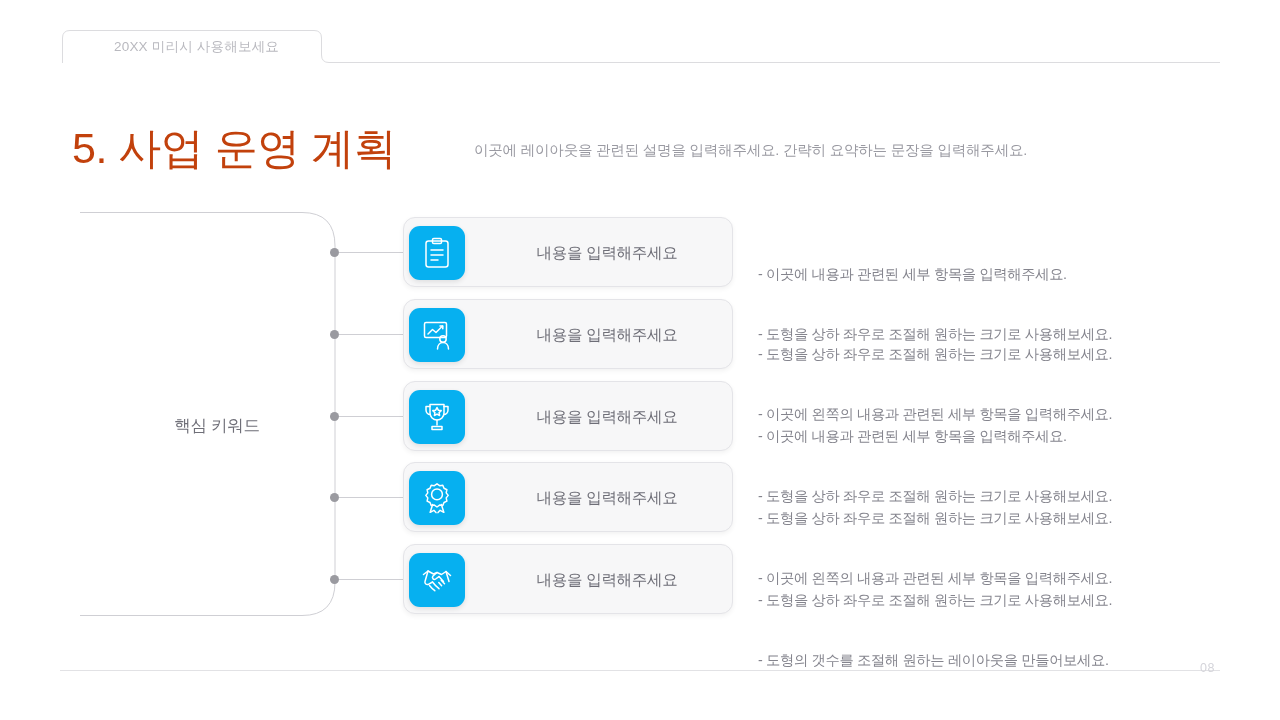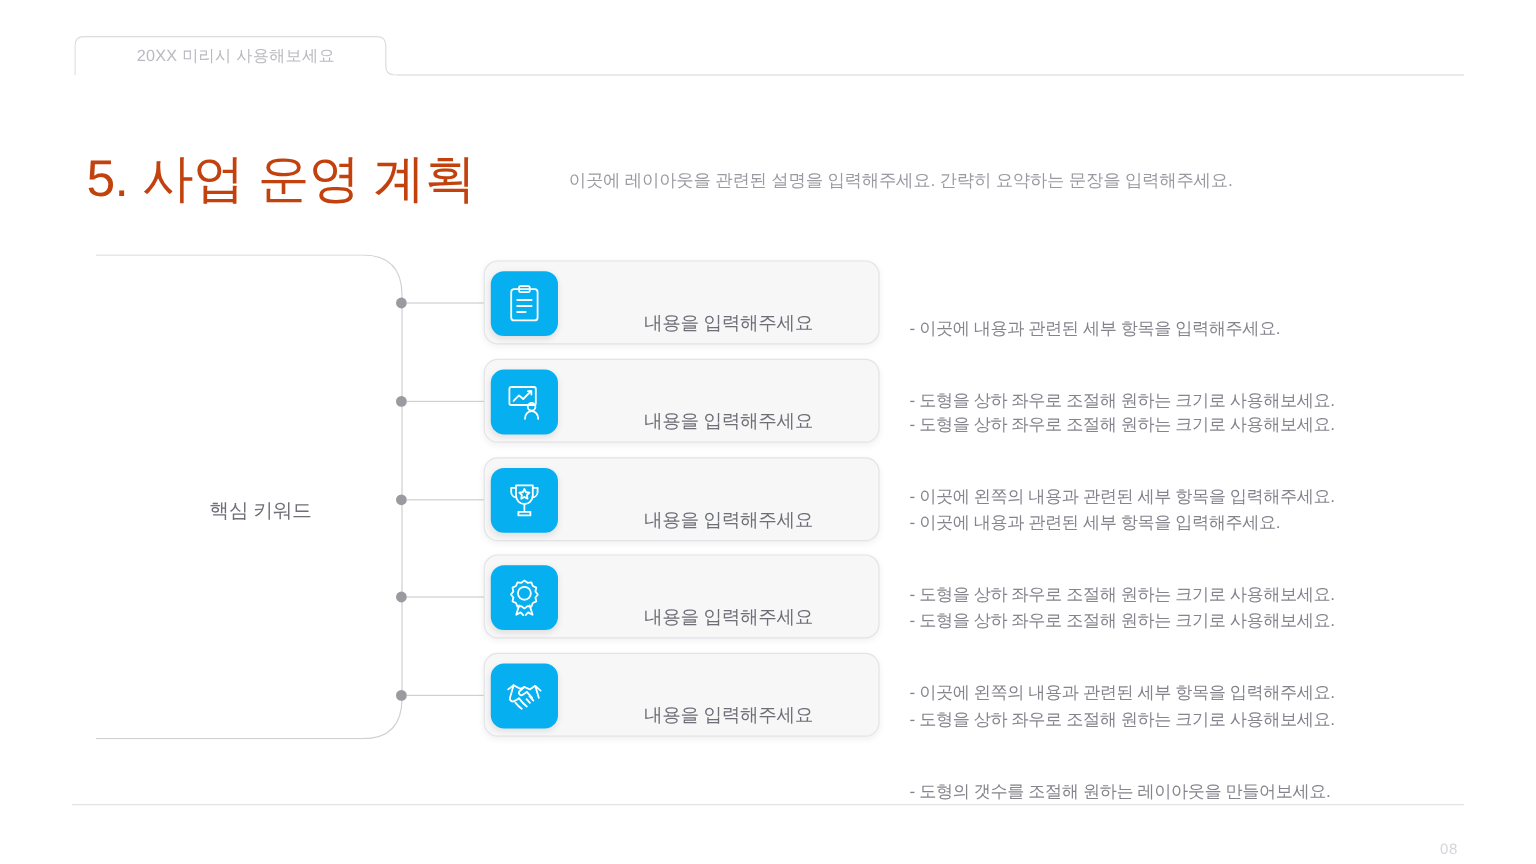--- a/index.html
+++ b/index.html
@@ -61,39 +61,39 @@
     background: #f7f7f8; border: 1px solid #e4e4e8; border-radius: 12px;
     box-shadow: 0 2px 5px rgba(0,0,0,.055);
   }
   .card-icon {
     position: absolute; left: 5px; top: 8px; width: 56px; height: 54px;
     border-radius: 11px; background: #06b0f0;
     display: flex; align-items: center; justify-content: center;
     box-shadow: 0 2px 5px rgba(0,0,0,.10);
   }
   .card-label {
-    position: absolute; left: 61px; top: 16px; right: 0; height: 70px;
+    position: absolute; left: 61px; top: 0; right: 0; height: 70px;
     display: flex; align-items: center; justify-content: center;
     font-size: 15.5px; color: #6e6e77; letter-spacing: -.3px; padding-left: 17px;
   }
   .desc {
     position: absolute; left: 758px; width: 430px;
     font-size: 14.3px; color: #84848d; line-height: 1.92; letter-spacing: -.35px;
     white-space: nowrap;
   }
   .desc div { white-space: nowrap; margin-top: 33px; }
 
   
   .footer-rule {
     position: absolute; left: 60px; top: 670px; width: 1160px; height: 1px;
     background: #e2e2e5;
   }
   .footer-page {
     position: absolute; left: 1200px; top: 661px;
-    font-size: 12.5px; color: #d4d4da; letter-spacing: .5px; margin-top: 40px;
+    font-size: 12.5px; color: #d4d4da; letter-spacing: .5px;
   }
 </style>
 </head>
 <body>
 
 <div class="slide">
 
   <div class="header-tab-wrap">
     <svg class="header-tab-svg" width="270" height="33" viewBox="0 0 270 33">
       <path d="M0.5 33 L0.5 8 Q0.5 0.5 8 0.5 L252 0.5 Q259.5 0.5 259.5 8 L259.5 25 Q259.5 32.5 267 32.5 L270 32.5" fill="none" stroke="#dcdcdf" stroke-width="1"></path>

